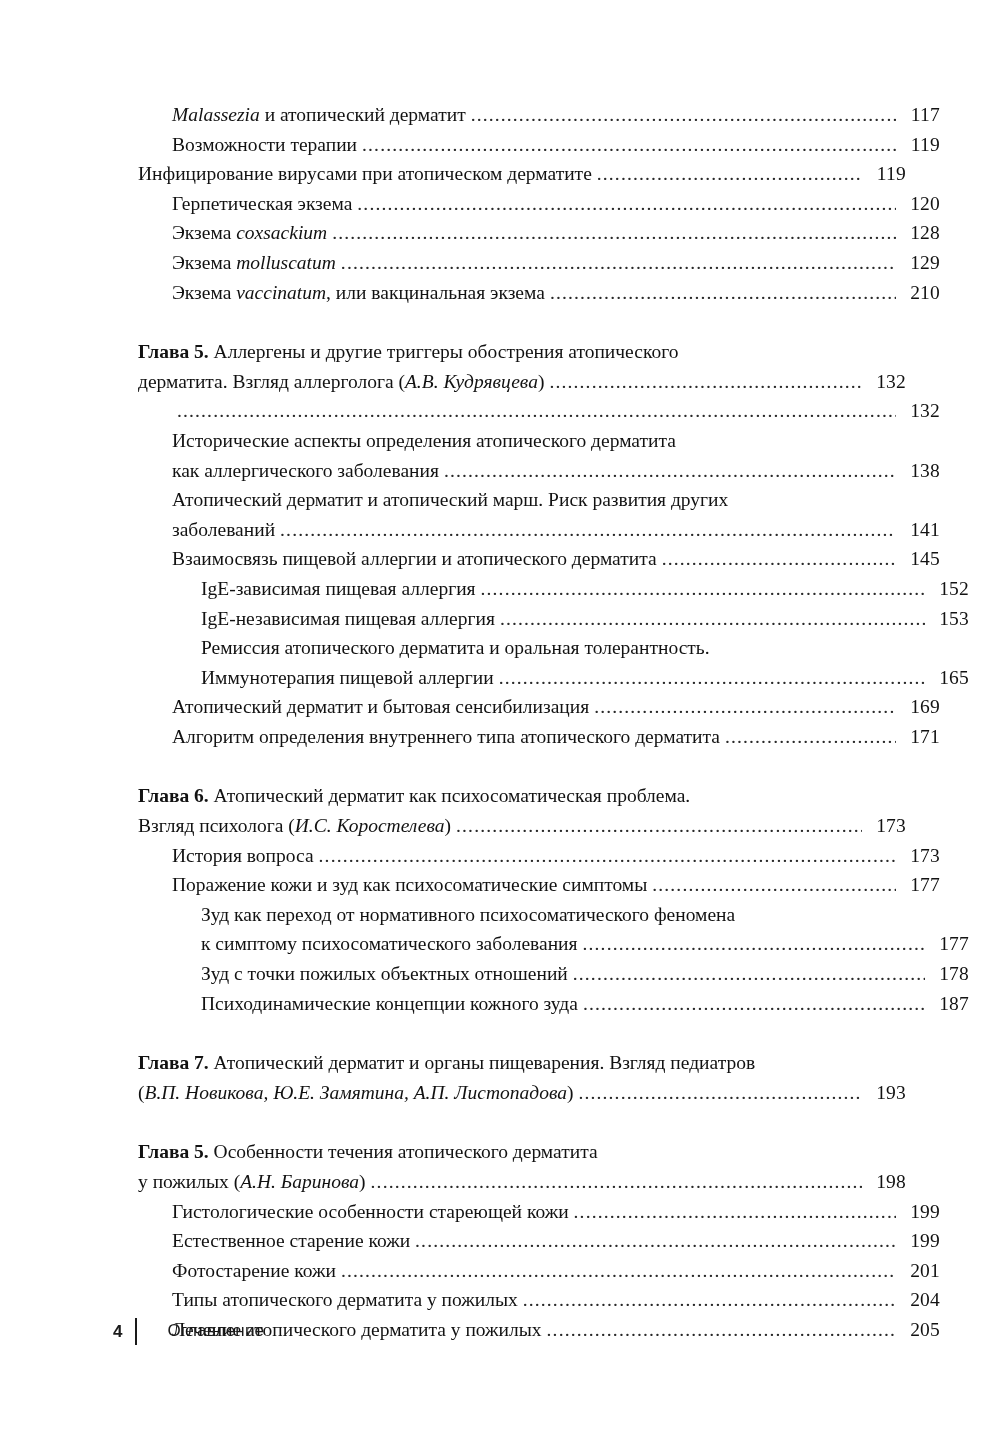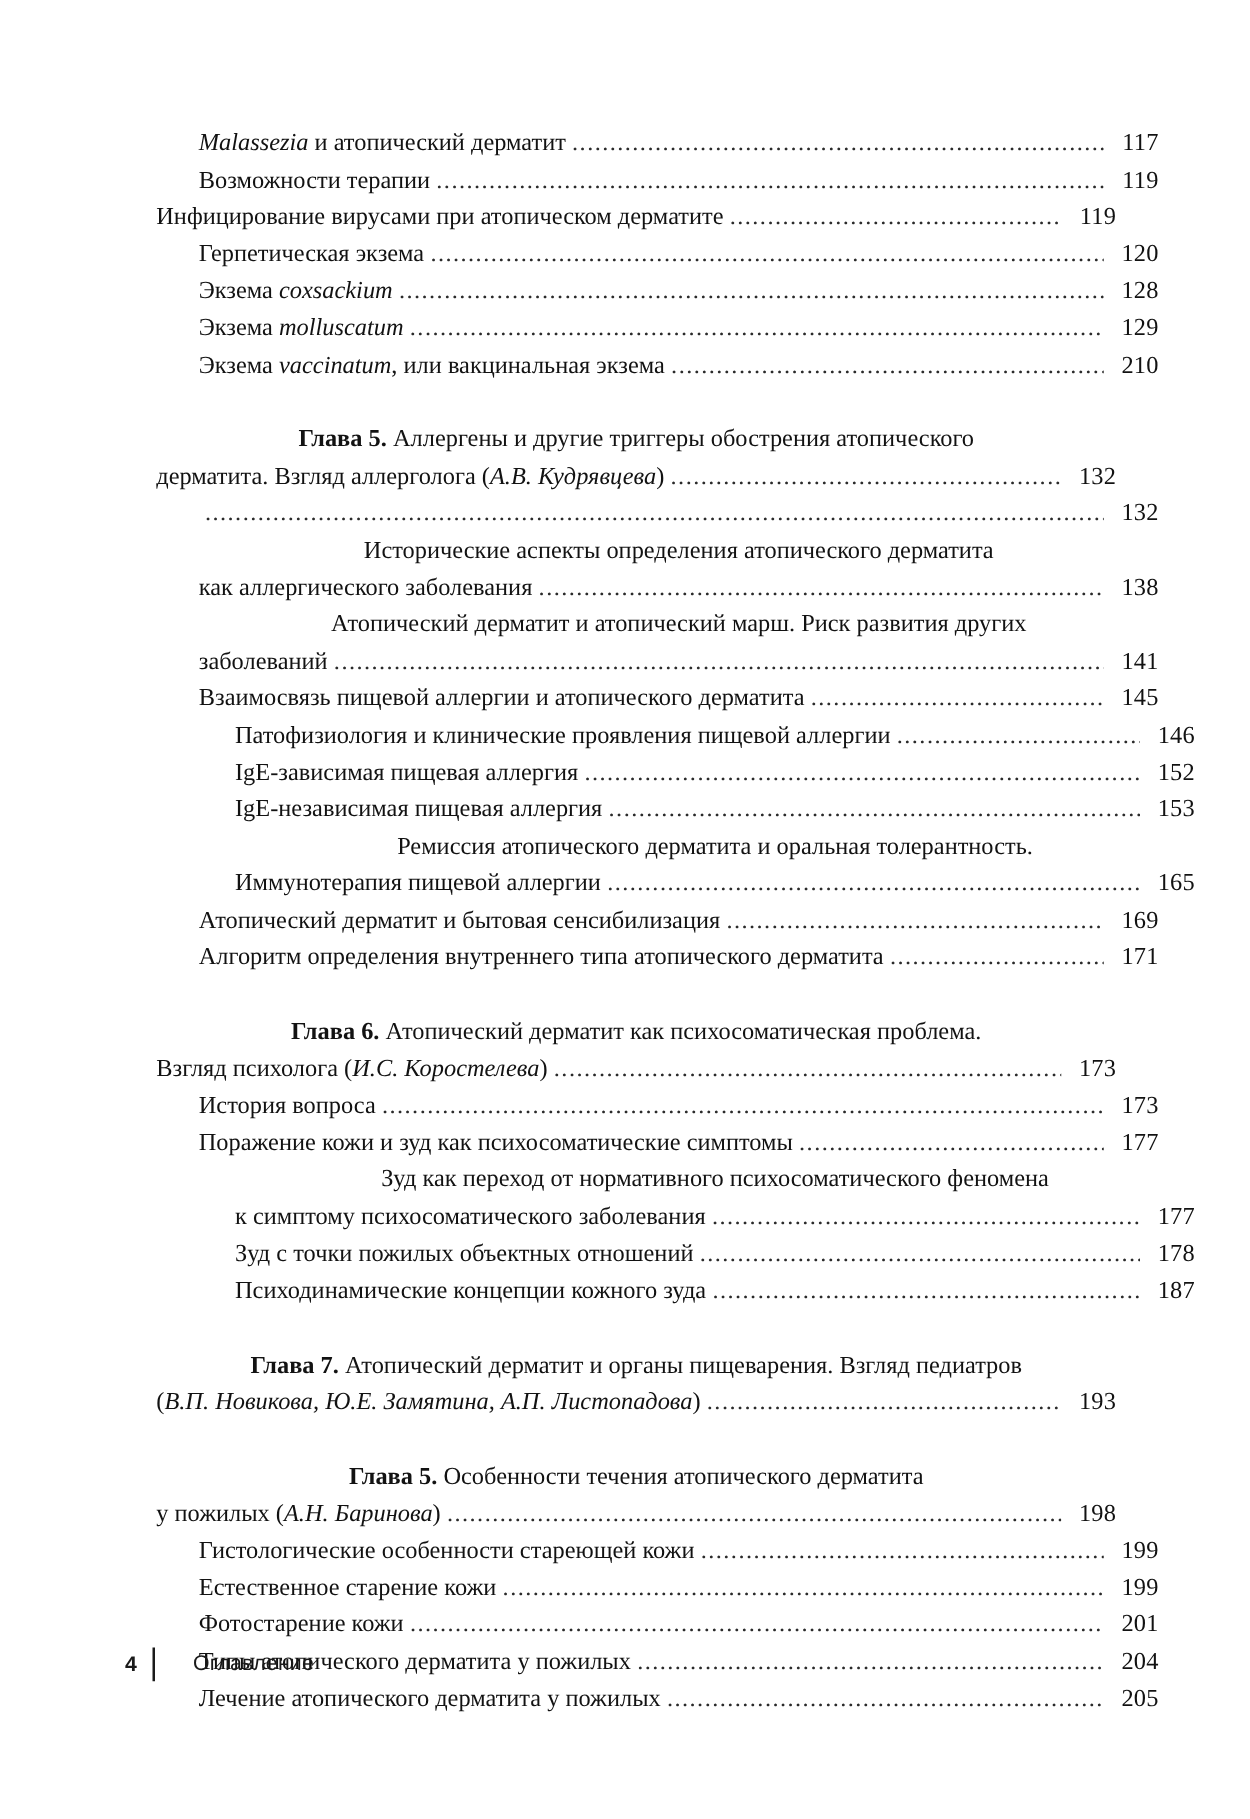--- a/index.html
+++ b/index.html
@@ -12,21 +12,21 @@
     width: 1000px;
     height: 1455px;
     position: relative;
     font-family: "Liberation Serif", "DejaVu Serif", serif;
     color: #111111;
     overflow: hidden;
   }
 
   #page {
     position: absolute;
-    left: 0; top: 0;
+    left: 13px; top: 0;
     width: 860px;
     height: 1455px;
     background: #ffffff;
   }
 
   #toc {
     position: absolute;
     left: 125px;
     top: 100px;
     width: 768px;
@@ -72,21 +72,21 @@
   
   .lvl0 { margin-left: 0px; }
   .lvl1 { margin-left: 34px; }
   .lvl2 { margin-left: 63px; }
 
   .it { font-style: italic; }
   .bd { font-weight: bold; }
 
   
   .chapter-block { margin-top: 30px; }
-  .chapter-block .entry { font-size: 19.5px; justify-content: center; }
+  .chapter-block .entry { font-size: 19.5px; }
 
   
   #footer {
     position: absolute;
     left: 100px;
     top: 1316px;
     display: flex;
     align-items: center;
     height: 30px;
   }
@@ -182,25 +182,20 @@
           <span class="etext"><span>заболеваний</span></span>
           <span class="leader"></span>
           <span class="pageno">141</span>
         </div>
         <div class="entry lvl1">
           <span class="etext"><span>Взаимосвязь пищевой аллергии и атопического дерматита</span></span>
           <span class="leader"></span>
           <span class="pageno">145</span>
         </div>
         <div class="entry lvl2">
-          <span class="etext"><span>Патофизиология и клинические проявления пищевой аллергии</span></span>
-          <span class="leader"></span>
-          <span class="pageno">146</span>
-        </div>
-        <div class="entry lvl2">
           <span class="etext"><span>IgE-зависимая пищевая аллергия</span></span>
           <span class="leader"></span>
           <span class="pageno">152</span>
         </div>
         <div class="entry lvl2">
           <span class="etext"><span>IgE-независимая пищевая аллергия</span></span>
           <span class="leader"></span>
           <span class="pageno">153</span>
         </div>
         <div class="entry lvl2 nonum">

